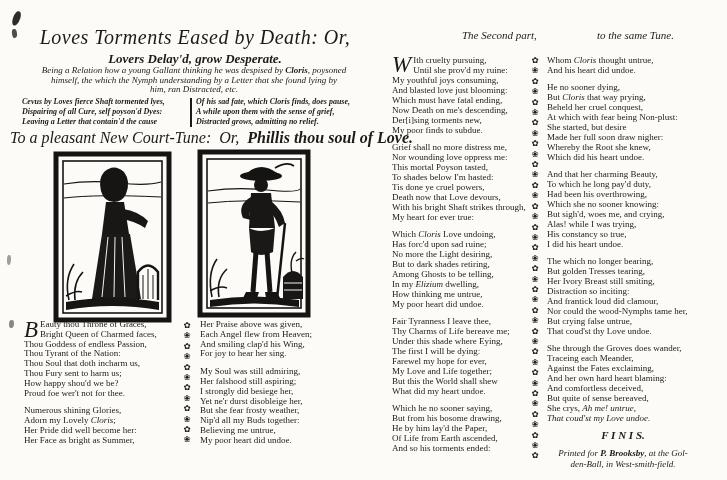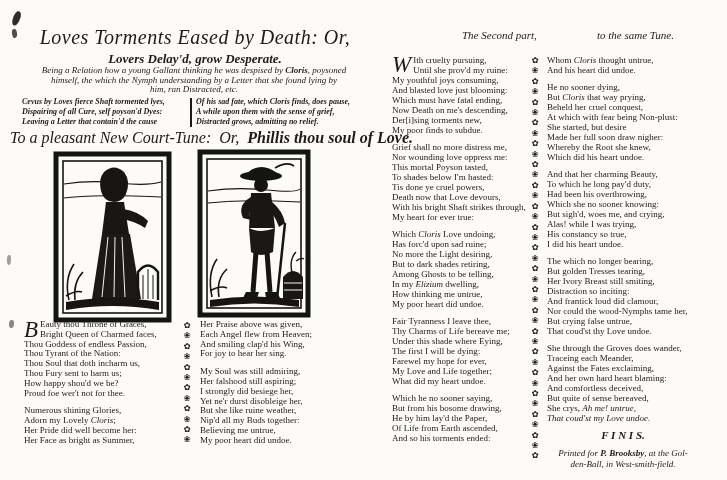--- a/index.html
+++ b/index.html
@@ -145,21 +145,21 @@
         <div class="vline"><span>Her Praise above was given,</span></div>
         <div class="vline"><span>Each Angel flew from Heaven;</span></div>
         <div class="vline"><span>And smiling clap'd his Wing,</span></div>
         <div class="vline"><span>For joy to hear her sing.</span></div>
       </div>
       <div class="stanza">
         <div class="vline"><span>My Soul was still admiring,</span></div>
         <div class="vline"><span>Her falshood still aspiring;</span></div>
         <div class="vline"><span>I strongly did besiege her,</span></div>
         <div class="vline"><span>Yet ne'r durst disobleige her,</span></div>
-        <div class="vline"><span>But she like ruine weather,</span></div>
+        <div class="vline"><span>But she fear frosty weather,</span></div>
         <div class="vline"><span>Nip'd all my Buds together:</span></div>
         <div class="vline"><span>Believing me untrue,</span></div>
         <div class="vline"><span>My poor heart did undoe.</span></div>
       </div>
     </div>
 
   <div class="abs hdr" style="left:462px;top:29px;">The Second part,</div>
   <div class="abs hdr" style="left:597px;top:29px;">to the same Tune.</div>
 
   <div class="abs verse-r" style="left:392px;top:55px;width:140px;--gap:7px;">
@@ -194,20 +194,21 @@
         <div class="vline"><span>How thinking me untrue,</span></div>
         <div class="vline"><span>My poor heart did undoe.</span></div>
       </div>
       <div class="stanza">
         <div class="vline"><span>Fair Tyranness I leave thee,</span></div>
         <div class="vline"><span>Thy Charms of Life bereave me;</span></div>
         <div class="vline"><span>Under this shade where Eying,</span></div>
         <div class="vline"><span>The first I will be dying:</span></div>
         <div class="vline"><span>Farewel my hope for ever,</span></div>
         <div class="vline"><span>My Love and Life together;</span></div>
+        <div class="vline"><span>But this the World shall shew</span></div>
         <div class="vline"><span>What did my heart undoe.</span></div>
       </div>
       <div class="stanza">
         <div class="vline"><span>Which he no sooner saying,</span></div>
         <div class="vline"><span>But from his bosome drawing,</span></div>
         <div class="vline"><span>He by him lay'd the Paper,</span></div>
         <div class="vline"><span>Of Life from Earth ascended,</span></div>
         <div class="vline"><span>And so his torments ended:</span></div>
       </div>
     </div>

